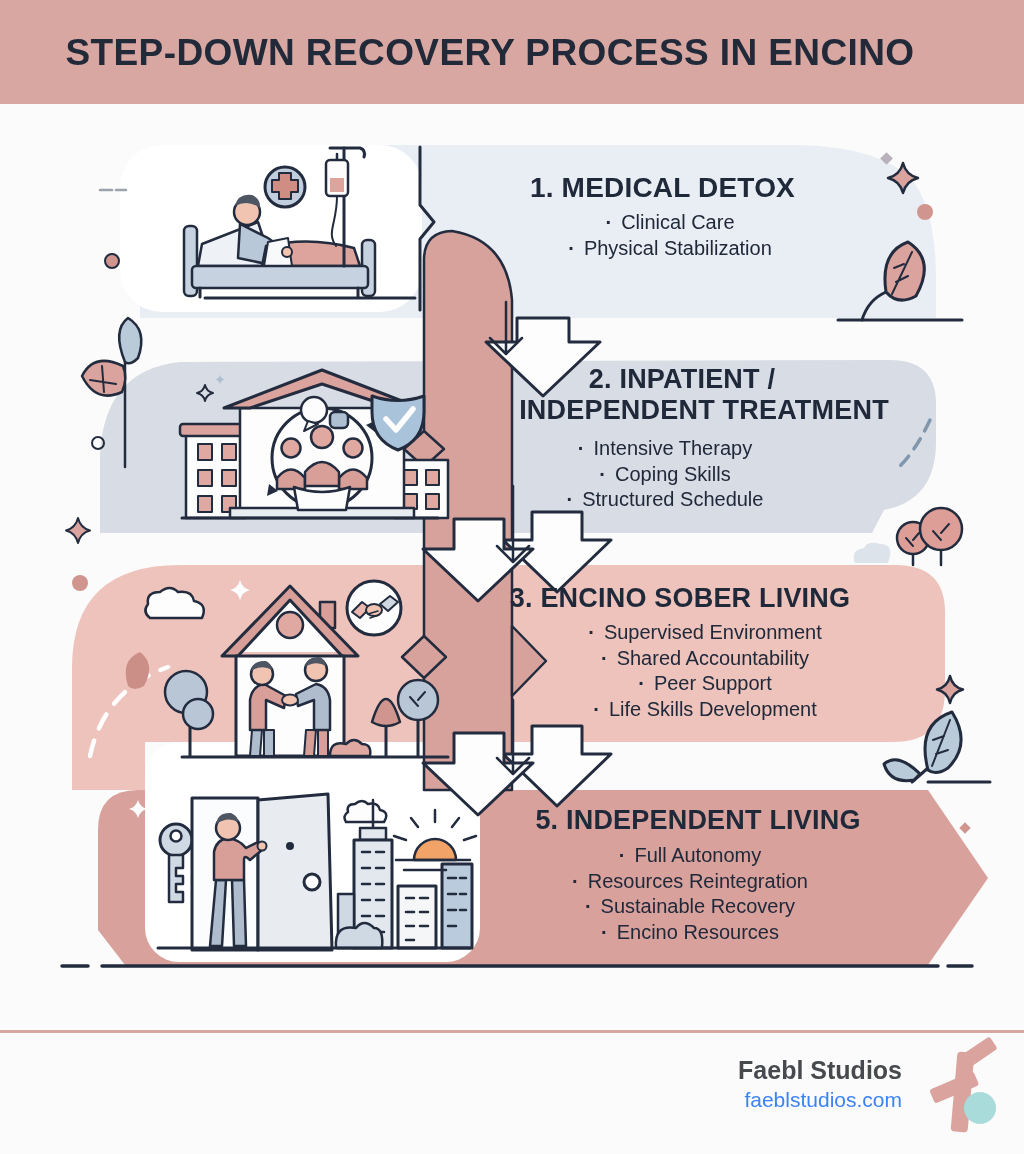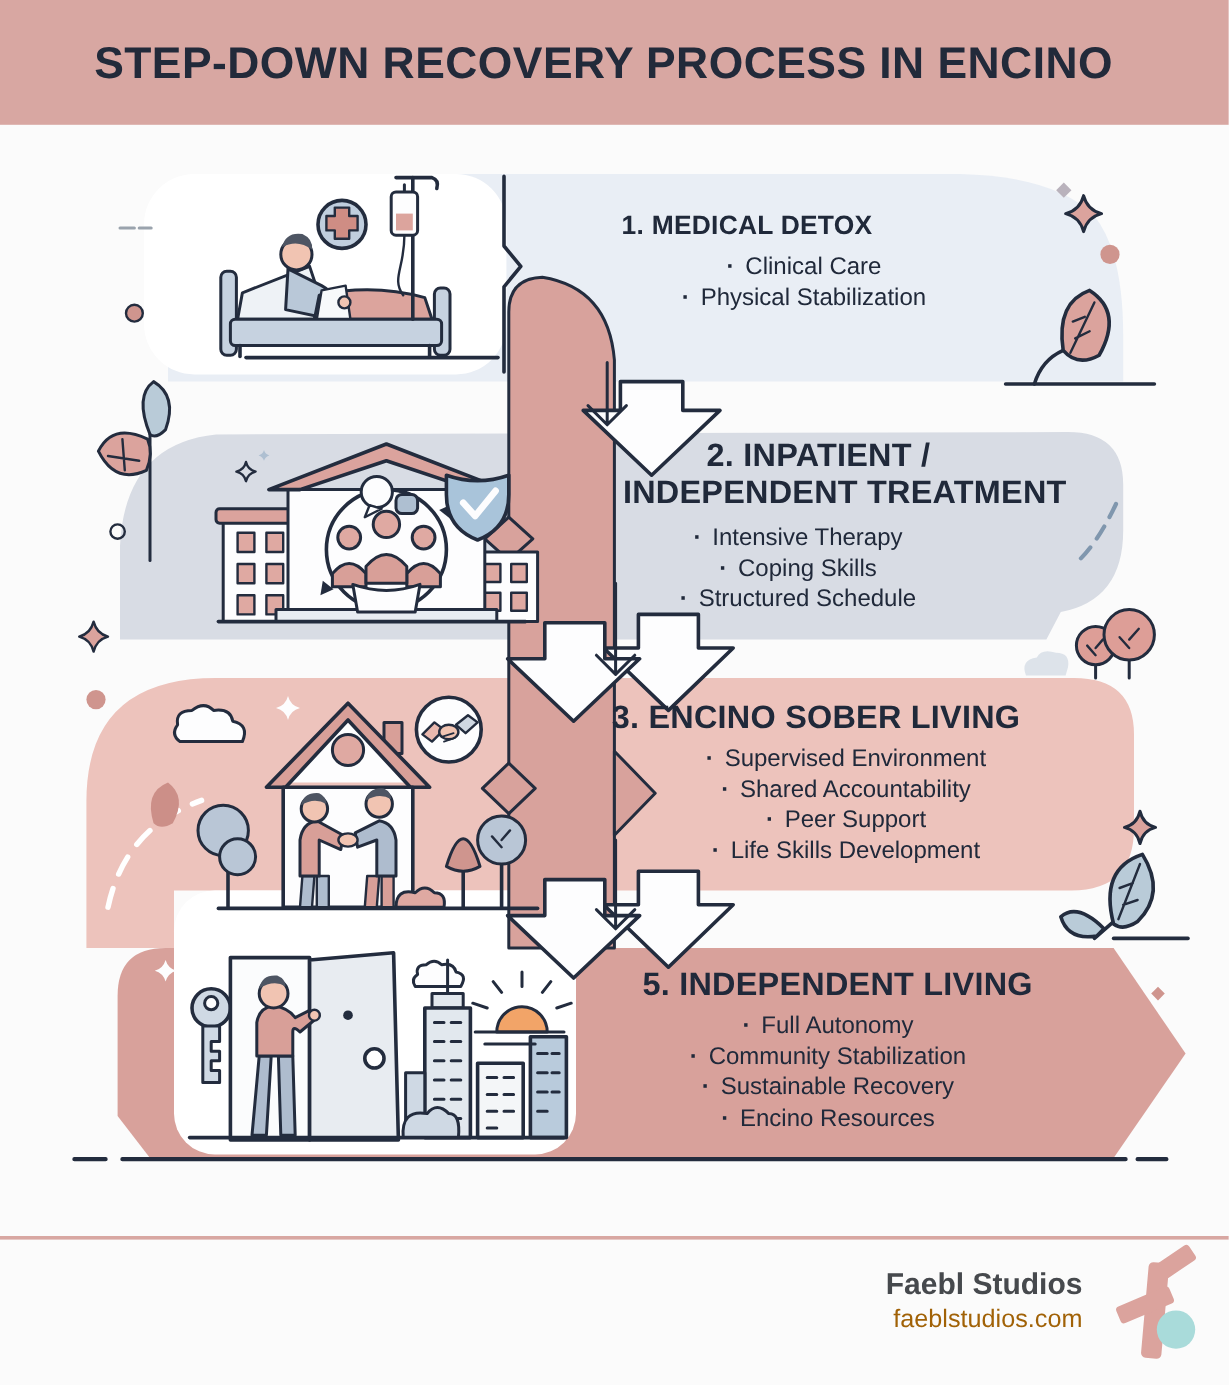--- a/index.html
+++ b/index.html
@@ -4,51 +4,51 @@
 <style>
   html,body{margin:0;padding:0;}
   body{
     width:1024px;height:1154px;position:relative;overflow:hidden;
     background:#fbfbfb;font-family:"Liberation Sans",sans-serif;
   }
   .abs{position:absolute;}
   
   #header-band{left:0;top:0;width:1024px;height:104px;background:#d8a7a2;}
   #main-title{
-    left:13px;top:0;width:980px;height:104px;line-height:106px;text-align:center;
+    left:0;top:0;width:980px;height:104px;line-height:106px;text-align:center;
     font-size:37px;font-weight:800;letter-spacing:.4px;color:#222a3a;white-space:nowrap;
   }
   
   #canvas{left:0;top:0;width:1024px;height:1154px;pointer-events:none;}
   svg *{stroke-linecap:round;stroke-linejoin:round;}
   
   .step-title{
     position:absolute;text-align:center;color:#20293a;font-weight:800;
     font-size:27px;line-height:31px;letter-spacing:.2px;white-space:nowrap;
   }
   .step-bullets{
     position:absolute;text-align:center;color:#20293a;list-style:none;margin:0;padding:0;
     font-size:20px;line-height:25.5px;font-weight:500;
   }
   .bullet::before{content:"·";font-weight:800;margin-right:9px;}
   
-  #s1-title{left:450px;top:172px;width:345px;font-size:22px;}
+  #s1-title{left:450px;top:172px;width:345px;font-size:28px;text-align:right;}
   #s1-bullets{left:460px;top:210px;width:420px;}
   #s2-title{left:452px;top:364px;width:460px;}
   #s2-title .line2{margin-left:44px;}
   #s2-bullets{left:445px;top:436px;width:440px;}
   #s3-title{left:450px;top:583px;width:460px;}
   #s3-bullets{left:475px;top:620px;width:460px;}
   #s4-title{left:468px;top:805px;width:460px;}
   #s4-bullets{left:460px;top:843px;width:460px;}
   
   #footer-rule{left:0;top:1030px;width:1024px;height:3px;background:#d8a7a2;}
   #footer-text{right:122px;top:1056px;text-align:right;}
   #footer-brand{font-size:25px;font-weight:700;color:#46494d;}
-  #footer-site{font-size:21px;color:#a16207;margin-top:3px;}
+  #footer-site{font-size:21px;color:#3b82f6;margin-top:3px;}
 </style>
 </head>
 <body>
 
 <div class="abs" id="header-band"></div>
 <div class="abs" id="main-title">STEP-DOWN RECOVERY PROCESS IN ENCINO</div>
 
 <svg id="canvas" class="abs" viewBox="0 0 1024 1154">
 
   <g>
@@ -323,21 +323,21 @@
   <li class="bullet">Shared Accountability</li>
   <li class="bullet">Peer Support</li>
   <li class="bullet">Life Skills Development</li>
 </ul>
 
 <div class="step-title" id="s4-title">
   <div>5. INDEPENDENT LIVING</div>
 </div>
 <ul class="step-bullets" id="s4-bullets">
   <li class="bullet">Full Autonomy</li>
-  <li class="bullet">Community Stabilization</li>
+  <li class="bullet">Resources Reintegration</li>
   <li class="bullet">Sustainable Recovery</li>
   <li class="bullet">Encino Resources</li>
 </ul>
 
 <div class="abs" id="footer-rule"></div>
 <div class="abs" id="footer-text">
   <div id="footer-brand">Faebl Studios</div>
   <div id="footer-site">faeblstudios.com</div>
 </div>
 

